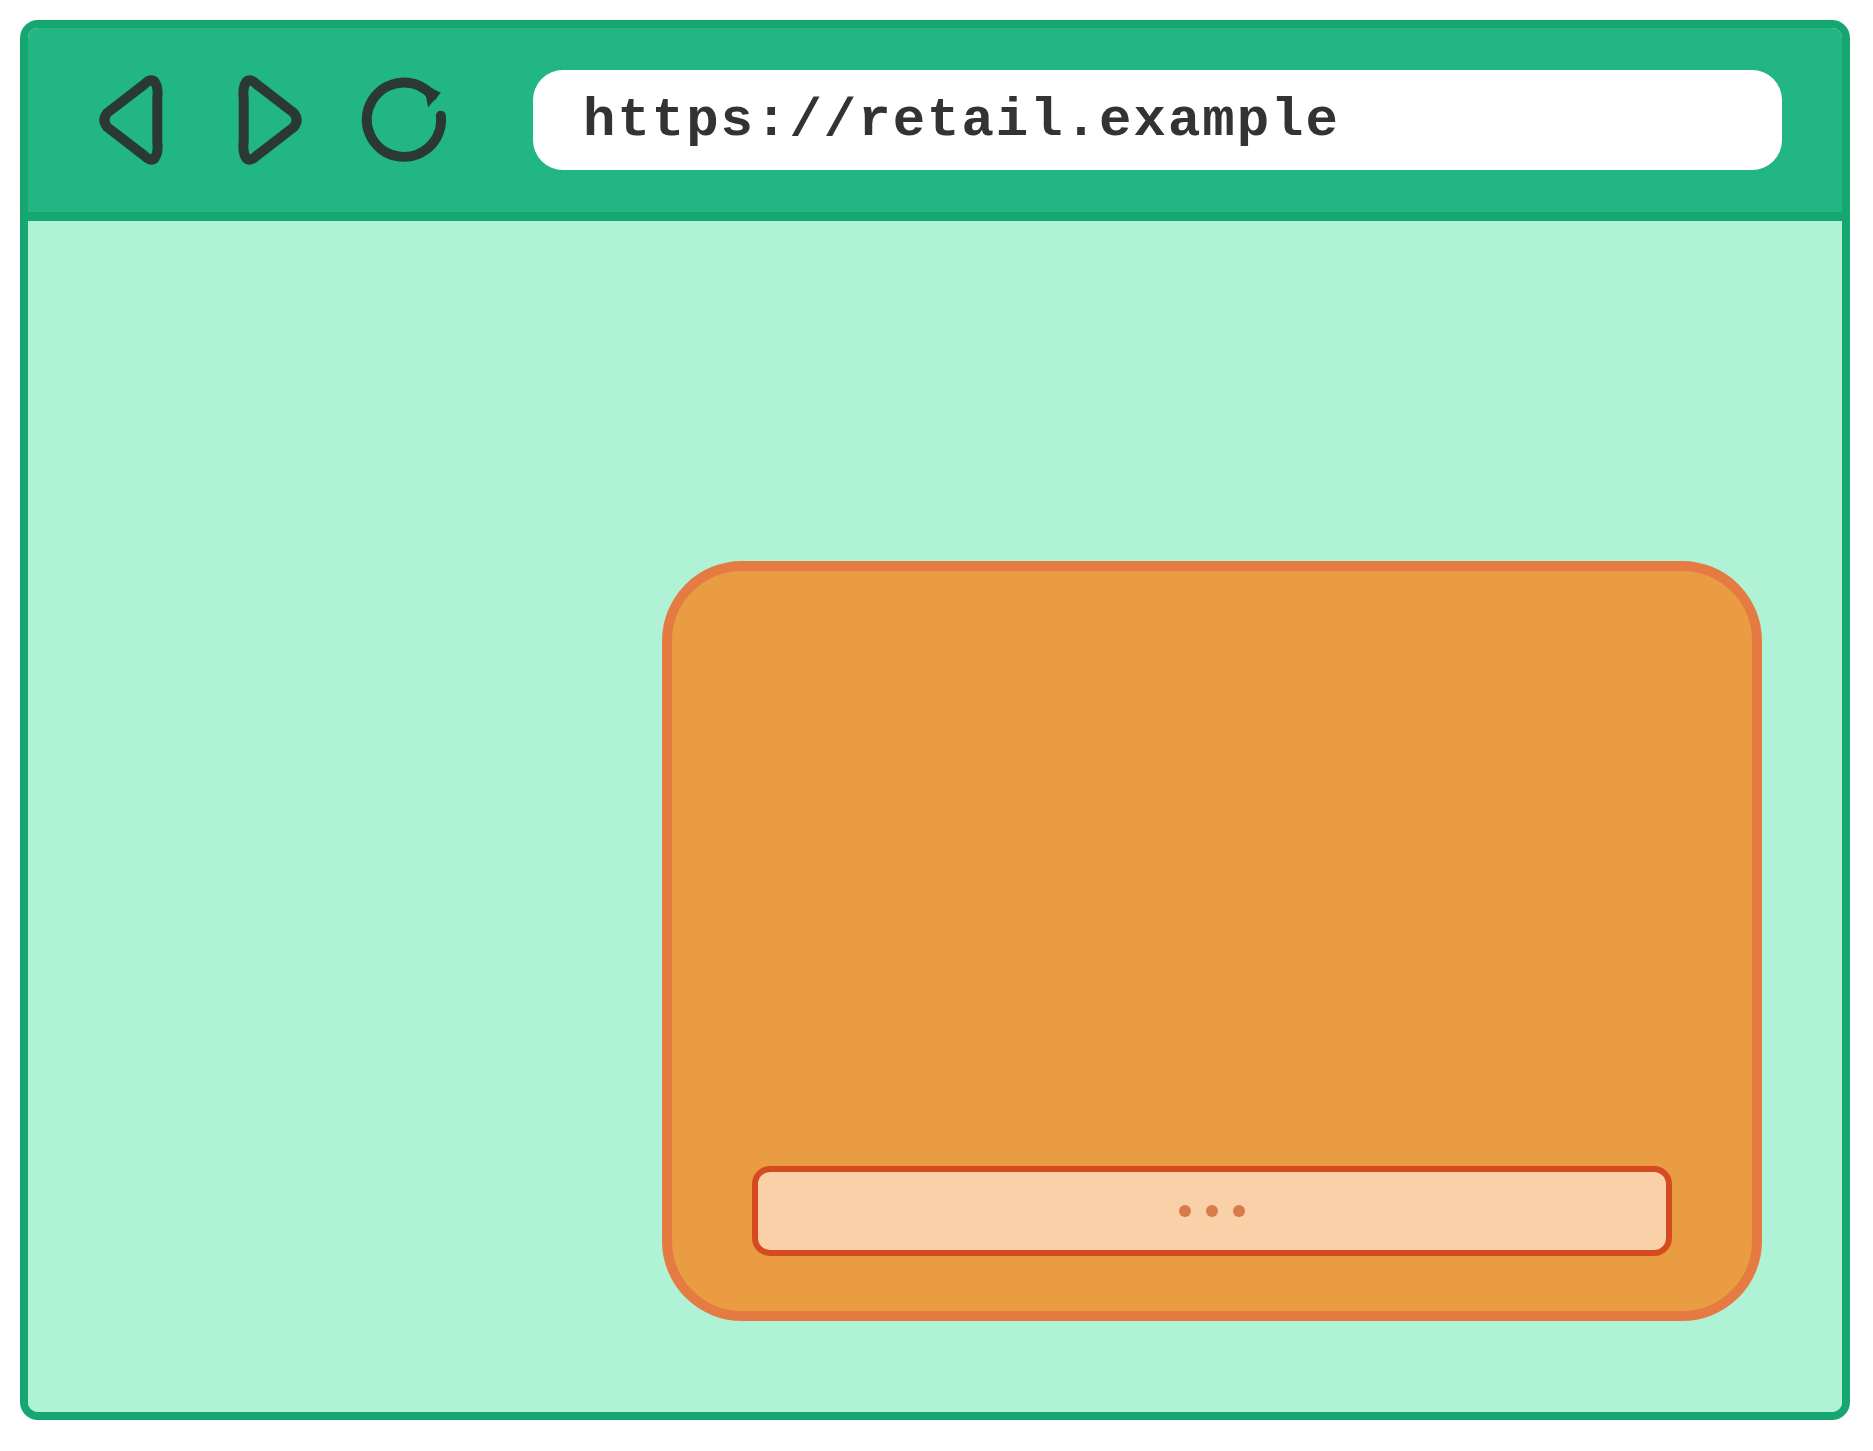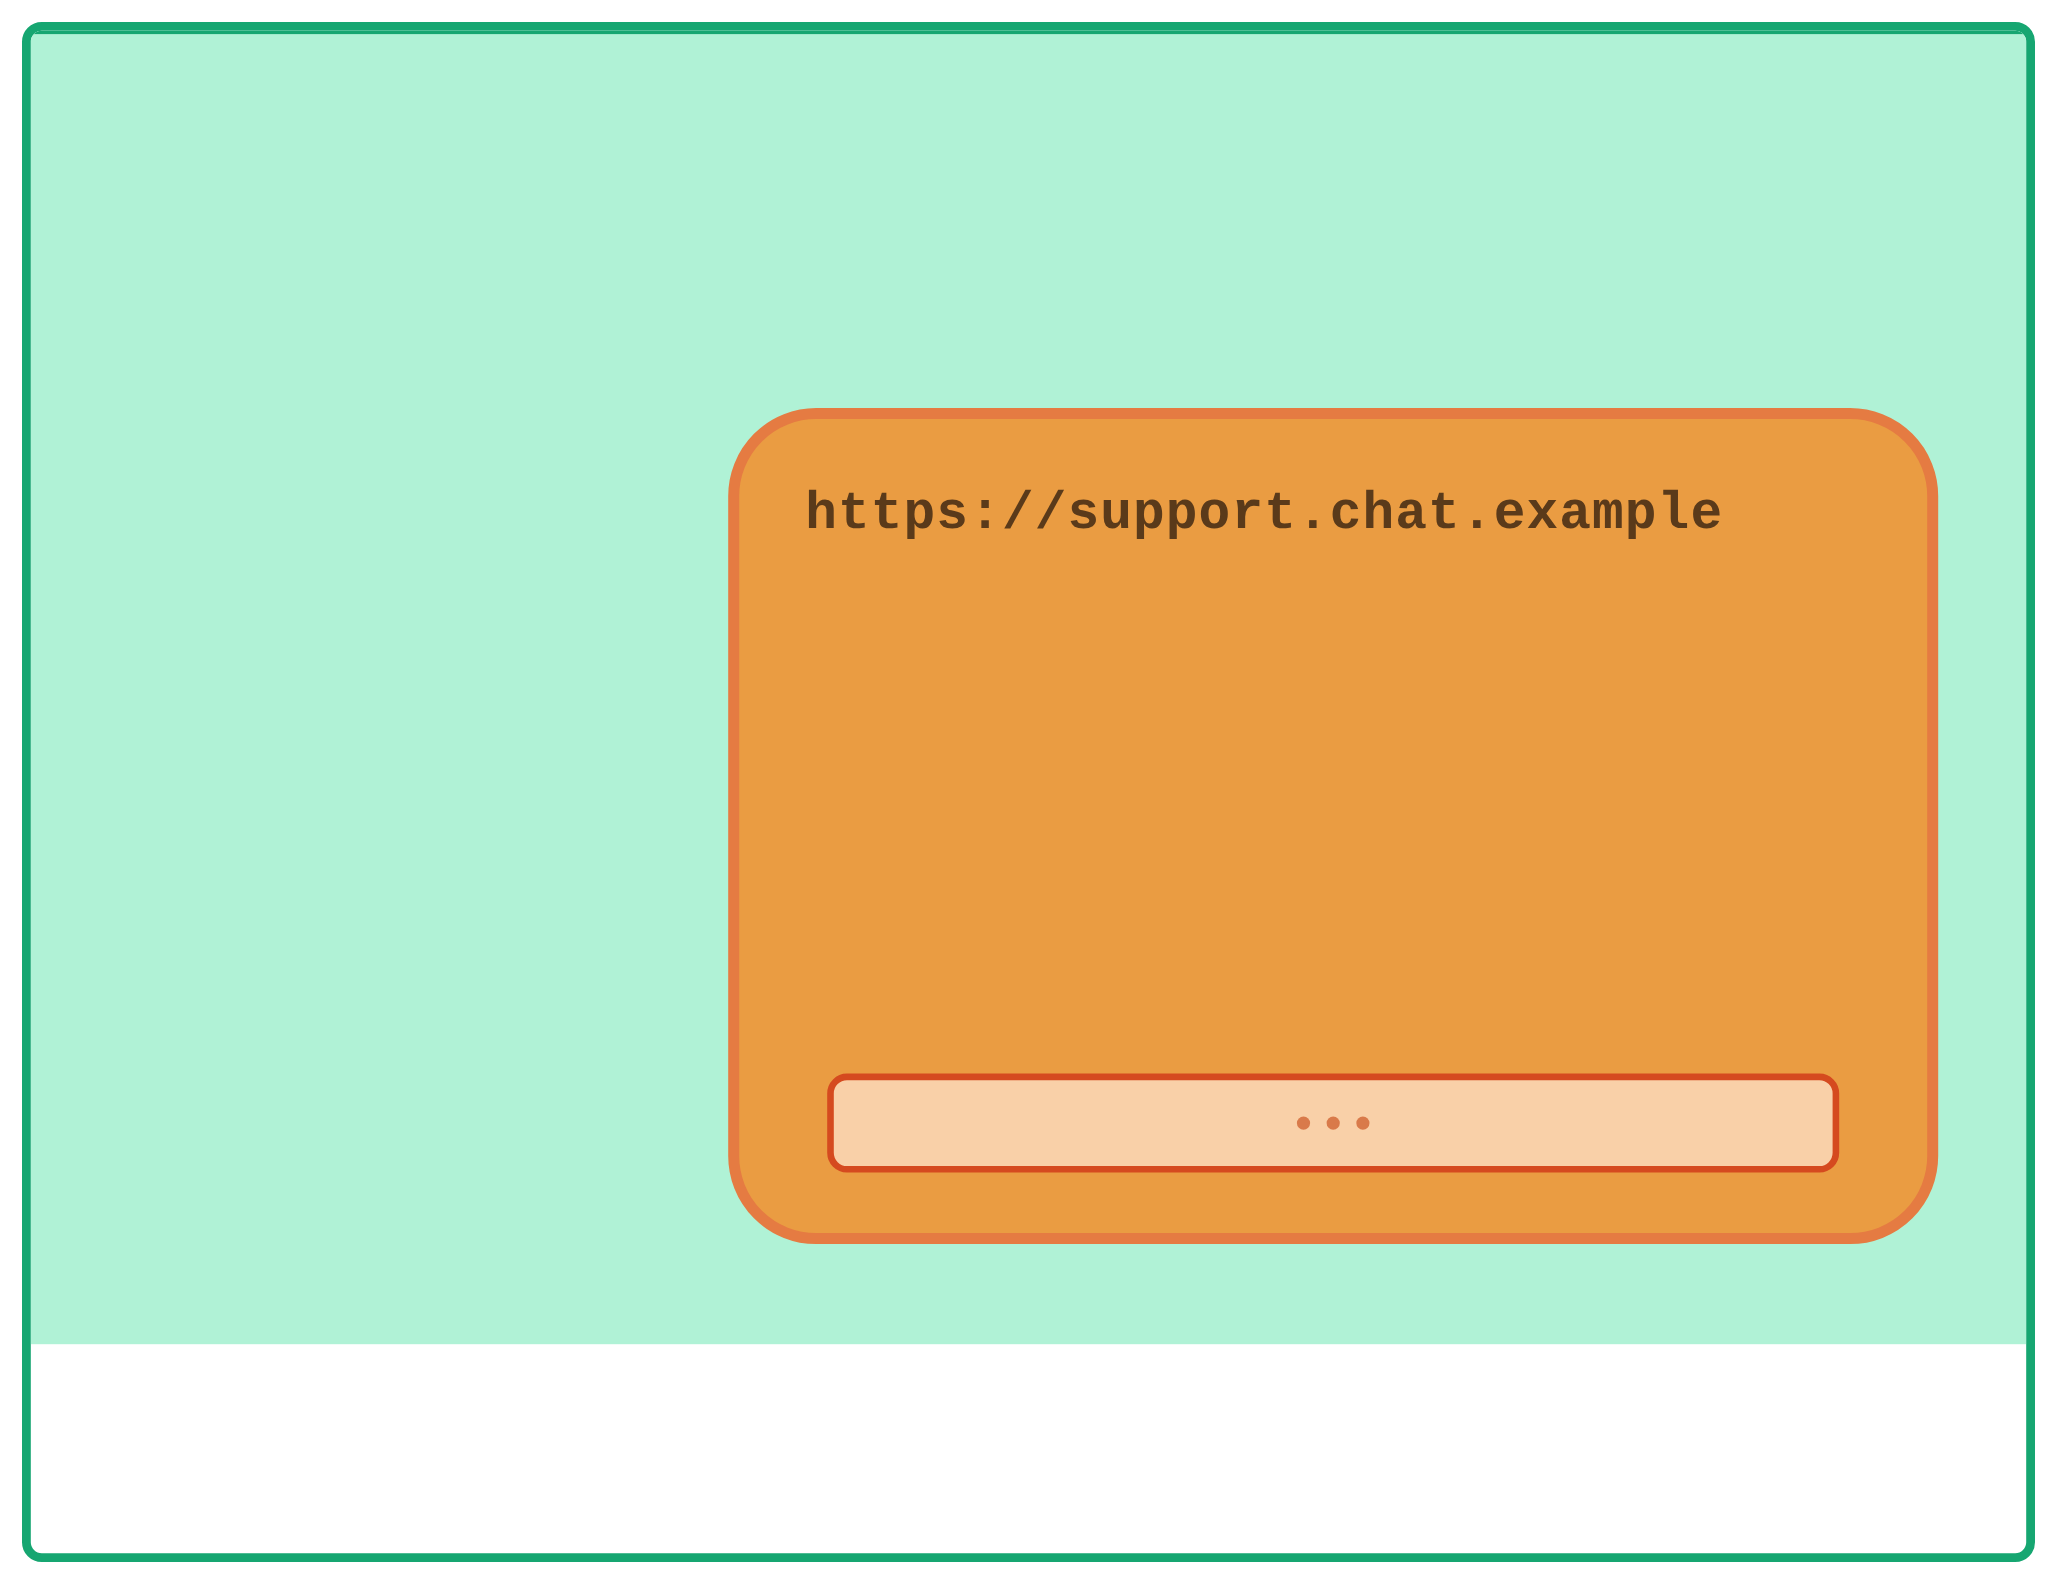--- a/index.html
+++ b/index.html
@@ -101,23 +101,43 @@
       width: 12px;
       height: 12px;
       background: #d97a4a;
       border-radius: 50%;
     }
   </style>
 </head>
 <body>
 
 <div class="browser-window">
+  <div class="toolbar">
+    <div class="nav-icon">
+      <svg viewBox="0 0 60 70">
+        <path d="M 45 8 Q 42 6 38 10 L 12 30 Q 8 35 12 40 L 38 60 Q 42 64 45 62 Q 48 58 47 50 L 47 20 Q 48 12 45 8 Z" fill="none" stroke="#2a3a33" stroke-width="7" stroke-linejoin="round" stroke-linecap="round"></path>
+      </svg>
+    </div>
+    <div class="nav-icon">
+      <svg viewBox="0 0 60 70">
+        <path d="M 15 8 Q 18 6 22 10 L 48 30 Q 52 35 48 40 L 22 60 Q 18 64 15 62 Q 12 58 13 50 L 13 20 Q 12 12 15 8 Z" fill="none" stroke="#2a3a33" stroke-width="7" stroke-linejoin="round" stroke-linecap="round"></path>
+      </svg>
+    </div>
+    <div class="nav-icon" style="width:100px;">
+      <svg viewBox="0 0 70 70">
+        <path d="M 52 18 A 26 26 0 1 0 58 32" fill="none" stroke="#2a3a33" stroke-width="7" stroke-linecap="round"></path>
+        <path d="M 46 10 L 58 16 L 49 26 Z" fill="#2a3a33"></path>
+      </svg>
+    </div>
+    <div class="url-bar">
+      <span>https://retail.example</span>
+    </div>
+  </div>
   <div class="content-area">
     <div class="chat-widget">
-      <div class="chat-url">https://support.chat.example</div>
       <div class="chat-input">
         <div class="dots">
           <div class="dot"></div>
           <div class="dot"></div>
           <div class="dot"></div>
         </div>
       </div>
     </div>
   </div>
 </div>

